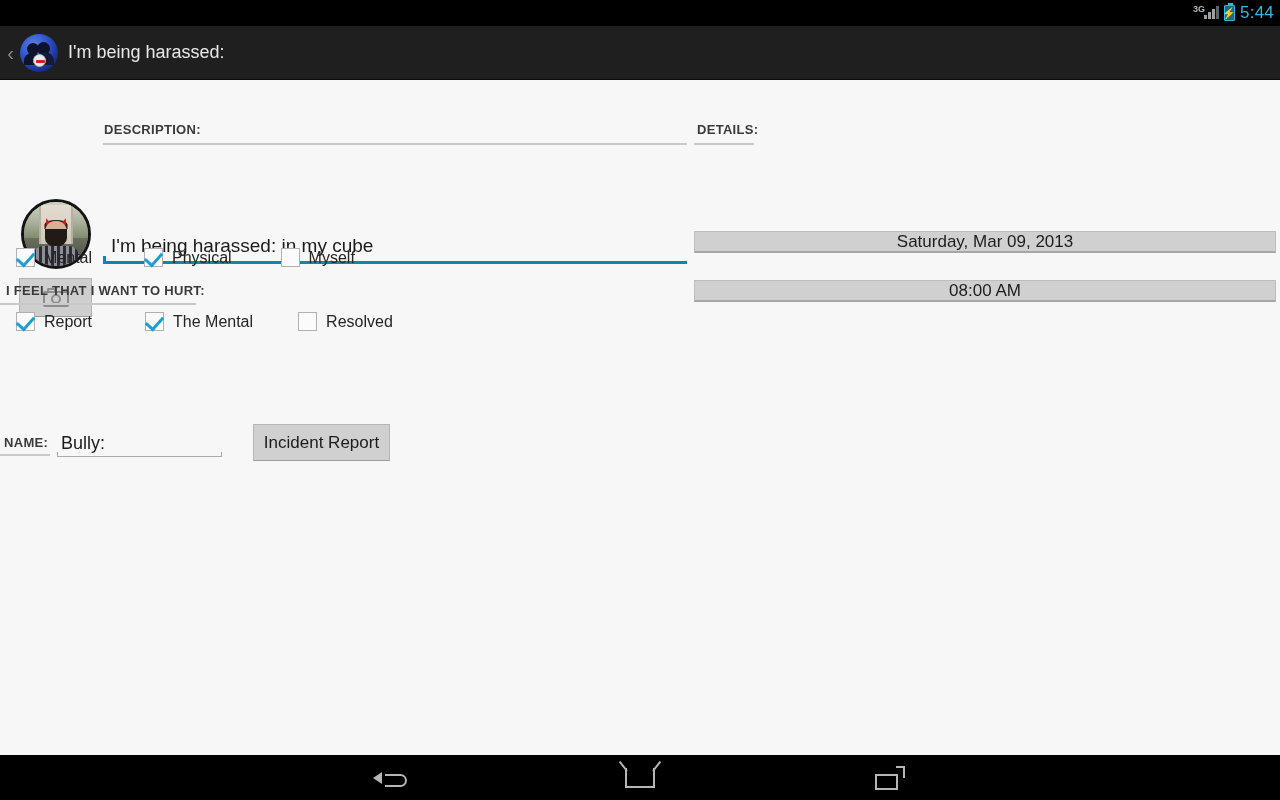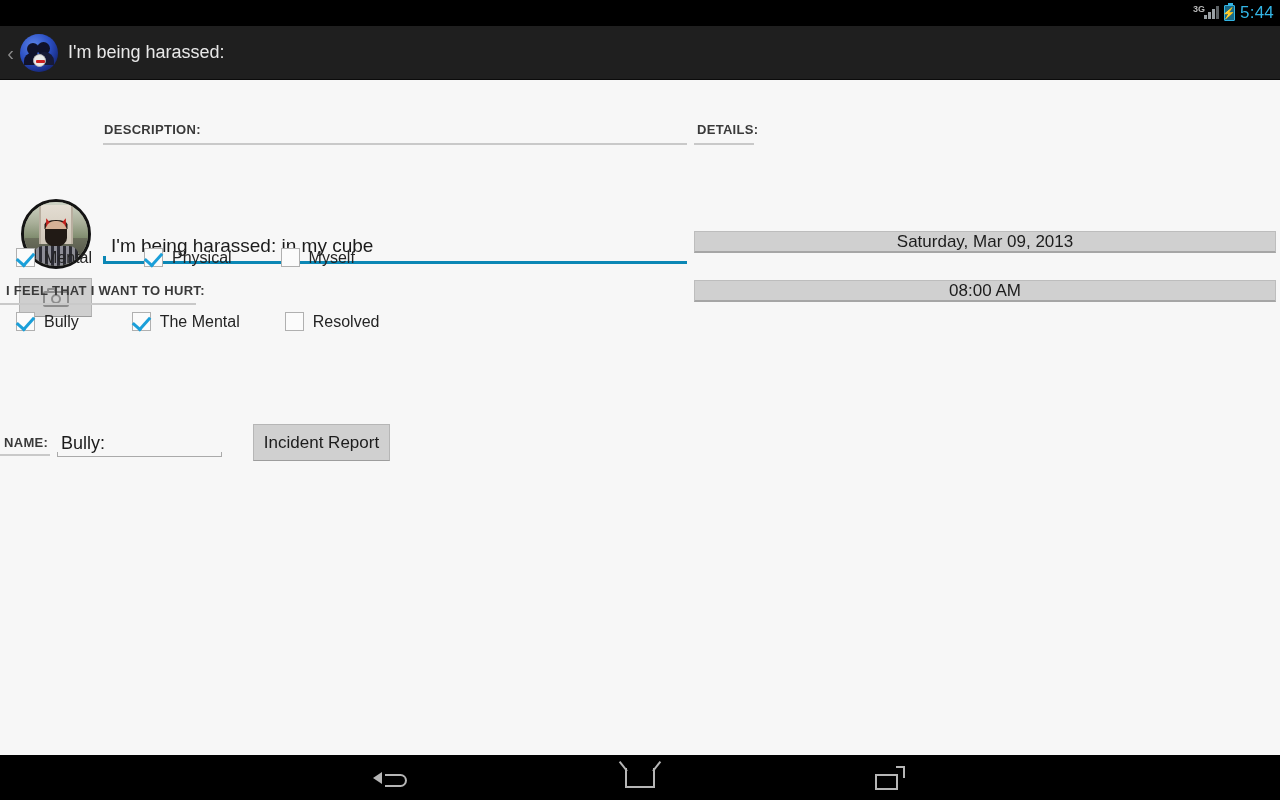--- a/index.html
+++ b/index.html
@@ -324,21 +324,21 @@
         <span class="txt">Myself</span>
       </label>
     </div>
 
     <div class="section-label" style="left:6px; top:202px;">I FEEL THAT I WANT TO HURT:</div>
     <div class="label-rule" style="left:0px; top:222px; width:196px;"></div>
 
     <div class="cbrow" style="left:16px; top:231px;">
       <label class="cb on" style="margin-right:53px;">
         <span class="box"></span>
-        <span class="txt">Bully</span>
+        <span class="txt">Report</span>
       </label>
       <label class="cb on" style="margin-right:45px;">
         <span class="box"></span>
         <span class="txt">The Mental</span>
       </label>
       <label class="cb">
         <span class="box"></span>
         <span class="txt">Resolved</span>
       </label>
     </div>

